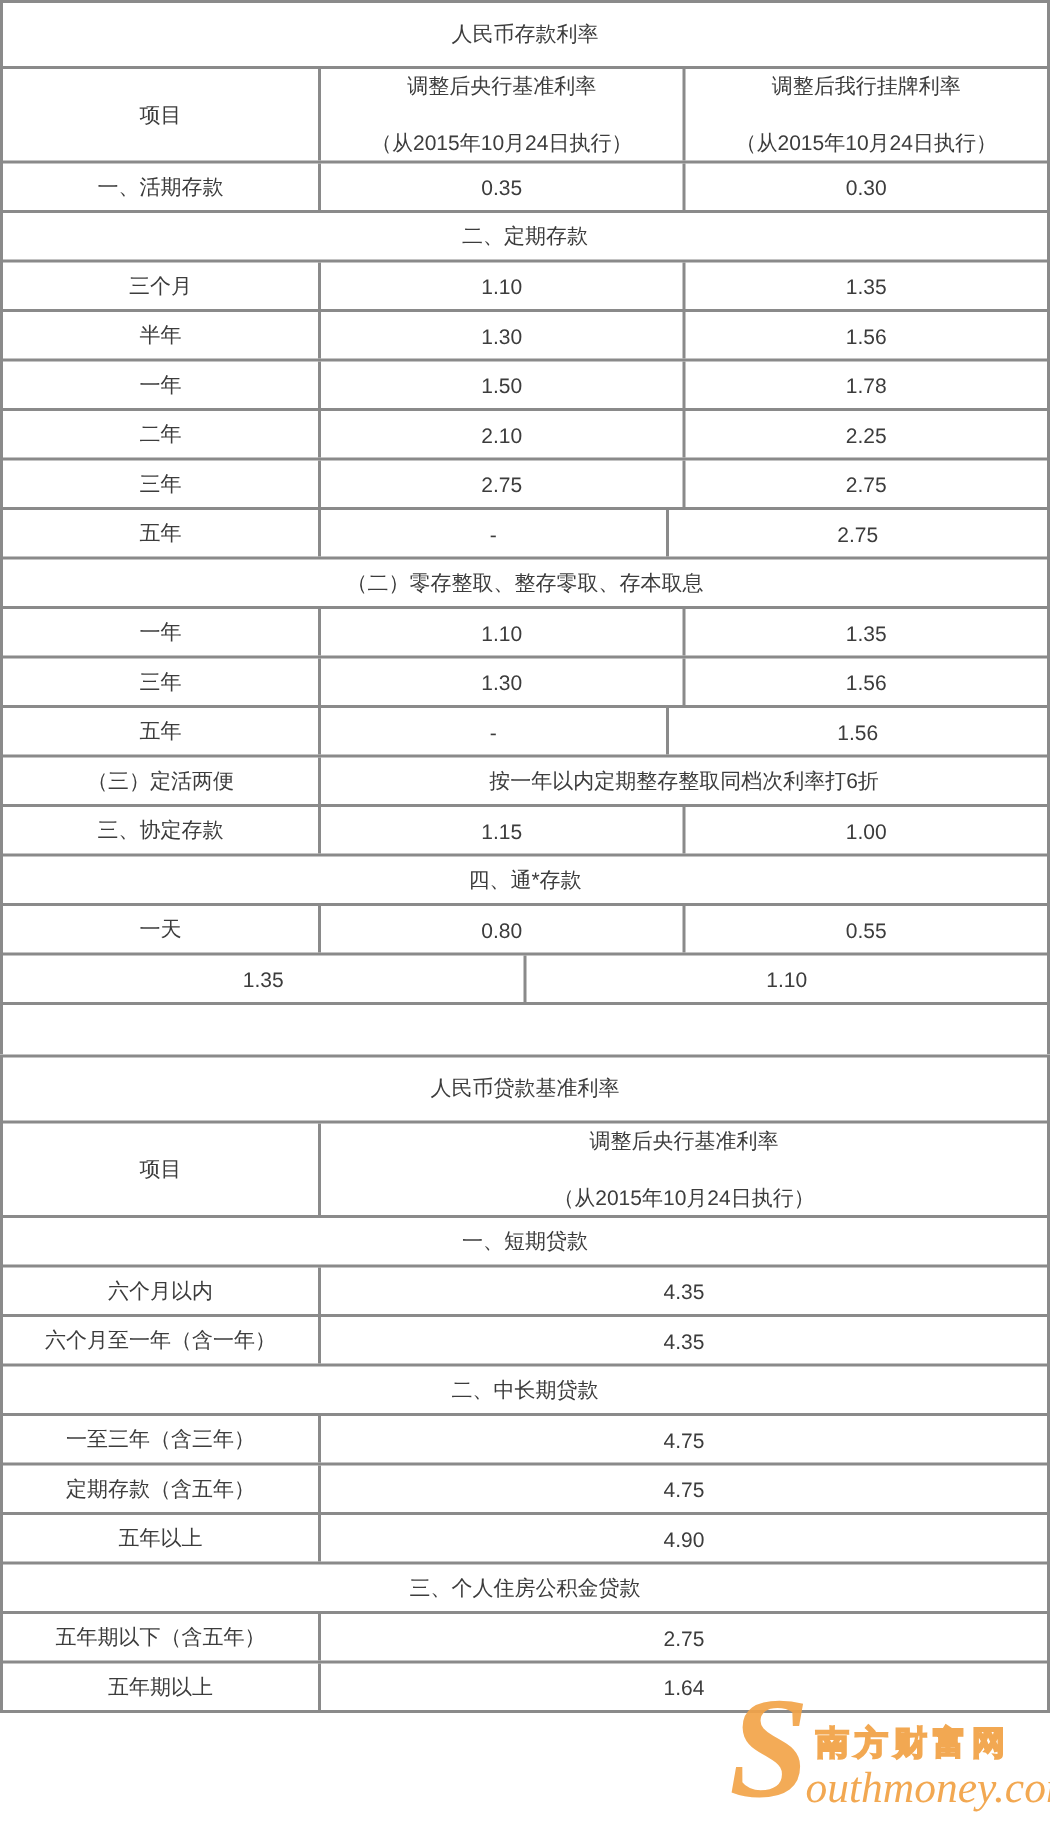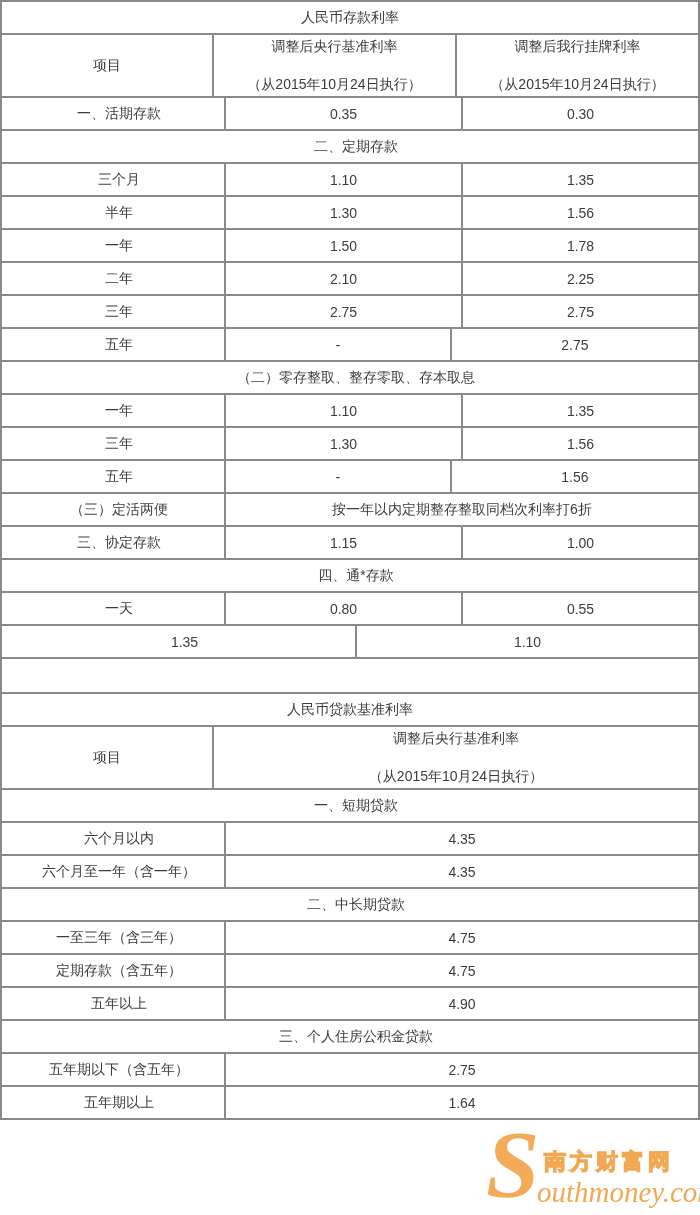--- a/index.html
+++ b/index.html
@@ -26,23 +26,23 @@
     display: flex;
     align-items: center;
     justify-content: center;
     text-align: center;
     padding: 0 4px;
     overflow: hidden;
   }
   .cell + .cell { border-left: 2px solid var(--line); }
   .c1 { flex: 0 0 210px; width: 210px; }
   .cv { flex: 1 1 auto; }
-  .r-title { height: 31px; justify-content: flex-end; }
+  .r-title { height: 42px; justify-content: flex-end; }
   .r-header { height: 63px; }
-  .r-data, .r-sec { height: 33px; padding-left: 12px; }
+  .r-data, .r-sec { height: 33px; }
   .hdr-col { flex-direction: column; justify-content: center; gap: 23px; }
   .hl { line-height: 1.1; }
   .gap {
     width: 700px;
     height: 33px;
     border-left: 2px solid var(--line);
     border-right: 2px solid var(--line);
     background: #fff;
   }
   

